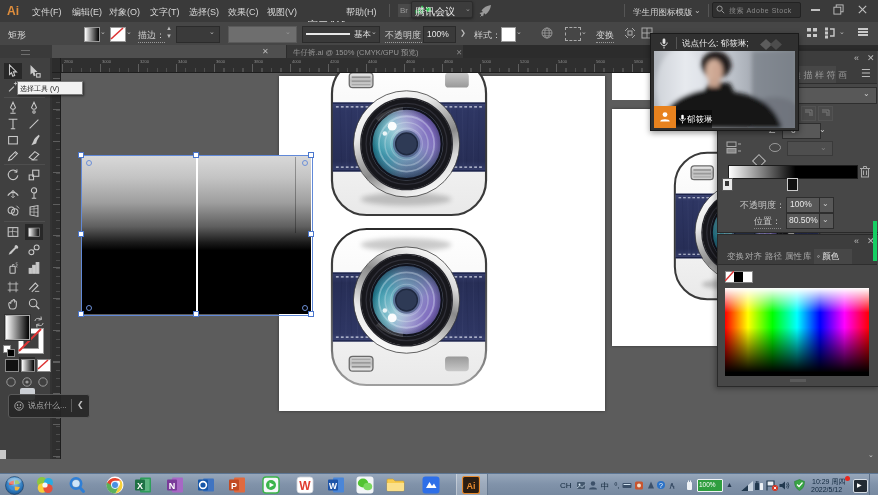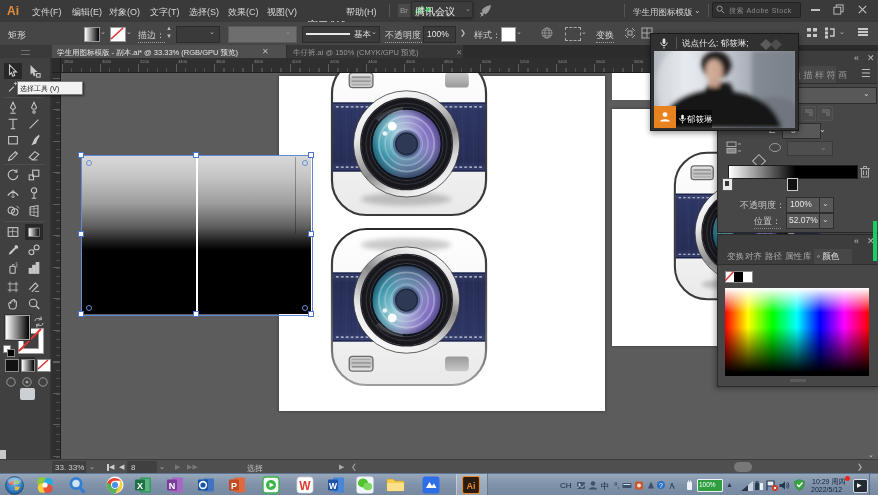--- a/index.html
+++ b/index.html
@@ -398,21 +398,21 @@
         <rect x="2.5" y="3.5" width="7" height="8.5"></rect>
         <path d="M1 3.5 L11 3.5 M4.5 3 L4.5 1.5 L7.5 1.5 L7.5 3 M4.5 5.5 L4.5 10 M7.5 5.5 L7.5 10"></path>
       </svg>
       <div class="tx" style="left:22px;top:148px;color:#c8c8c8;font-size:9px;">不透明度：</div>
       <div class="abs" style="left:68px;top:146px;width:32px;height:14px;background:#585858;border:1px solid #2e2e2e;"></div>
       <div class="tx" style="left:72px;top:148px;color:#e8e8e8;font-size:8.5px;">100%</div>
       <div class="abs" style="left:101px;top:146px;width:13px;height:14px;background:#585858;border:1px solid #2e2e2e;"></div>
       <div class="tx" style="left:104px;top:148px;color:#ccc;font-size:8px;">⌄</div>
       <div class="tx" style="left:36px;top:164px;color:#c8c8c8;font-size:9px;border-bottom:1px dotted #888;">位置：</div>
       <div class="abs" style="left:68px;top:162px;width:32px;height:14px;background:#585858;border:1px solid #2e2e2e;"></div>
-      <div class="tx" style="left:71px;top:164px;color:#e8e8e8;font-size:8.5px;">52.07%</div>
+      <div class="tx" style="left:71px;top:164px;color:#e8e8e8;font-size:8.5px;">80.50%</div>
       <div class="abs" style="left:101px;top:162px;width:13px;height:14px;background:#585858;border:1px solid #2e2e2e;"></div>
       <div class="tx" style="left:104px;top:164px;color:#ccc;font-size:8px;">⌄</div>
     </div>
     <div class="abs" style="left:717px;top:234px;width:161px;height:151px;background:#474747;border:1px solid #2a2a2a;box-shadow:-2px 2px 5px rgba(0,0,0,.3);z-index:10;">
       <div class="abs" style="left:0;top:0;width:159px;height:14px;background:#3d3d3d;border-bottom:1px solid #2e2e2e;"></div>
       <div class="tx" style="left:136px;top:1px;color:#b9b9b9;font-size:9px;letter-spacing:1px;">«</div>
       <div class="tx" style="left:149px;top:1px;color:#b9b9b9;font-size:9px;">✕</div>
       <div class="abs" style="left:0;top:14px;width:159px;height:15px;background:#3d3d3d;border-bottom:1px solid #2e2e2e;"></div>
       <div class="abs" style="left:96px;top:14px;width:38px;height:15px;background:#474747;"></div>
       <div class="tx" style="left:9px;top:16px;color:#a8a8a8;font-size:8.5px;">变换</div>
@@ -584,50 +584,42 @@
         <rect x="1" y="8.5" width="3" height="3"></rect>
         <path d="M6 2 L10 2 L10 9 L6 9" fill="none" stroke="#c9c9c9" stroke-width="1.4"></path>
       </svg>
       <div class="tx" style="left:839px;top:6px;color:#bbb;font-size:7px;">⌄</div>
       <div class="abs" style="left:858px;top:6px;width:10px;height:8px;background-image:repeating-linear-gradient(#c9c9c9 0px,#c9c9c9 1.5px,transparent 1.5px,transparent 3px);"></div>
     </div>
     <div class="abs" style="left:0;top:45px;width:878px;height:13px;background:#2c2c2c;">
       <div class="abs" style="left:0;top:0;width:52px;height:13px;background:#3a3a3a;"></div>
       <div class="abs" style="left:21px;top:5px;width:9px;height:3px;border-top:1px solid #6e6e6e;border-bottom:1px solid #6e6e6e;"></div>
       <div class="abs" style="left:52px;top:0;width:234px;height:13px;background:#4f4f4f;"></div>
-      <div class="tx" style="left:57px;top:2.5px;color:#e5e5e5;font-size:7.5px;">学生用图标模版 - 副本.ai* @ 33.33% (RGB/GPU 预览)</div>
       <div class="tx" style="left:262px;top:2px;color:#bbb;font-size:8px;">✕</div>
       <div class="abs" style="left:287px;top:0;width:176px;height:13px;background:#373737;"></div>
       <div class="tx" style="left:293px;top:2.5px;color:#969696;font-size:7.5px;">牛仔裤.ai @ 150% (CMYK/GPU 预览)</div>
       <div class="tx" style="left:456px;top:2.5px;color:#888;font-size:7.5px;">✕</div>
     </div>
-    <div class="abs" style="left:0;top:459px;width:878px;height:14px;background:#4f4f4f;border-top:1px solid #3a3a3a;">
-      <div class="abs" style="left:52px;top:1px;width:34px;height:12px;background:#404040;"></div>
-      <div class="tx" style="left:55px;top:3px;color:#d0d0d0;font-size:8px;">33. 33%</div>
-      <div class="tx" style="left:89px;top:3px;color:#bbb;font-size:7px;">⌄</div>
-      <div class="abs" style="left:107px;top:4px;width:1.5px;height:7px;background:#ccc;"></div>
-      <div class="tx" style="left:109px;top:3px;color:#ccc;font-size:7px;">◀</div>
-      <div class="tx" style="left:119px;top:3px;color:#ccc;font-size:7px;">◀</div>
-      <div class="abs" style="left:127px;top:1px;width:30px;height:12px;background:#404040;"></div>
-      <div class="tx" style="left:131px;top:3px;color:#d0d0d0;font-size:8px;">8</div>
-      <div class="tx" style="left:159px;top:3px;color:#bbb;font-size:7px;">⌄</div>
-      <div class="tx" style="left:175px;top:3px;color:#777;font-size:7px;">▶</div>
-      <div class="tx" style="left:187px;top:3px;color:#777;font-size:7px;">▶▶</div>
-      <div class="tx" style="left:247px;top:3px;color:#c0c0c0;font-size:8px;">选择</div>
-      <div class="tx" style="left:339px;top:3px;color:#aaa;font-size:7px;">▶</div>
-      <div class="tx" style="left:351px;top:3px;color:#999;font-size:7px;">❮</div>
-      <div class="abs" style="left:734px;top:2px;width:18px;height:10px;background:#787878;border-radius:5px;"></div>
-      <div class="tx" style="left:857px;top:3px;color:#aaa;font-size:7px;">❯</div>
-    </div>
     <div class="tx" style="left:868px;top:451px;color:#ccc;font-size:7px;">⌄</div>
     <div class="abs" style="left:0px;top:450px;width:6px;height:9px;background:#c8c8c8;"></div>
     <div class="abs" style="left:17px;top:81px;width:64px;height:12px;background:#f2f2f2;border:1px solid #7a7a7a;box-shadow:1px 1px 2px rgba(0,0,0,.5);overflow:hidden;">
       <div class="tx" style="left:2px;top:2px;color:#1a1a1a;font-size:7px;">选择工具 (V)</div>
     </div>
     <div class="abs" style="left:20px;top:388px;width:15px;height:12px;background:#ccd0d5;border-radius:2px;"></div>
+    <div class="abs" style="left:8px;top:394px;width:80px;height:22px;background:rgba(38,38,38,0.92);border:1px solid #5a5a5a;border-radius:3px;">
+      <svg class="abs" style="left:5px;top:6px;" width="10" height="10" viewBox="0 0 10 10" fill="none" stroke="#aaa" stroke-width="0.9">
+        <circle cx="5" cy="5" r="4.2"></circle>
+        <circle cx="3.5" cy="4" r="0.5" fill="#aaa"></circle>
+        <circle cx="6.5" cy="4" r="0.5" fill="#aaa"></circle>
+        <path d="M3 6 C4 7.5 6 7.5 7 6"></path>
+      </svg>
+      <div class="tx" style="left:19px;top:5px;color:#b0b0b0;font-size:8px;">说点什么...</div>
+      <div class="abs" style="left:62px;top:4px;width:1px;height:13px;background:#5a5a5a;"></div>
+      <div class="tx" style="left:68px;top:5px;color:#c0c0c0;font-size:8px;">❮</div>
+    </div>
     <div class="abs" style="left:0;top:473px;width:878px;height:22px;background:linear-gradient(180deg,#97a7bb 0%,#8193aa 45%,#76889f 100%);border-top:1px solid #5d7693;">
       <div class="abs" style="left:5px;top:2px;width:19px;height:19px;"><svg width="19" height="19" viewBox="0 0 19 19">
           <defs>
             <radialGradient id="orb" cx="0.5" cy="0.35" r="0.8">
               <stop offset="0" stop-color="#7ec4ef"></stop>
               <stop offset="0.6" stop-color="#2b74b8"></stop>
               <stop offset="1" stop-color="#123d6e"></stop>
             </radialGradient>
           </defs>
           <circle cx="9.5" cy="9.5" r="9" fill="url(#orb)" stroke="#0d2c50" stroke-width="0.5"></circle>

